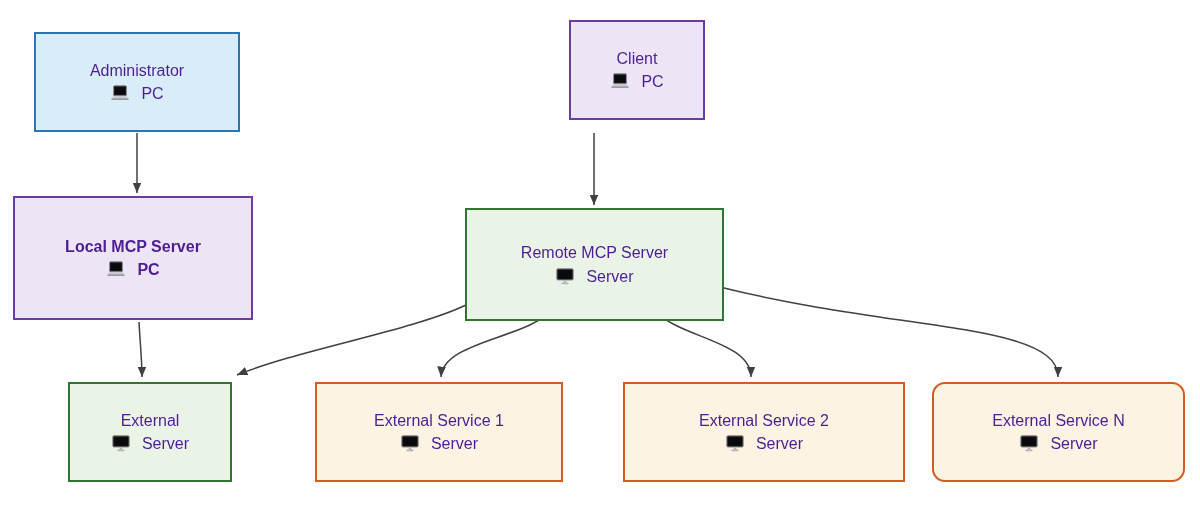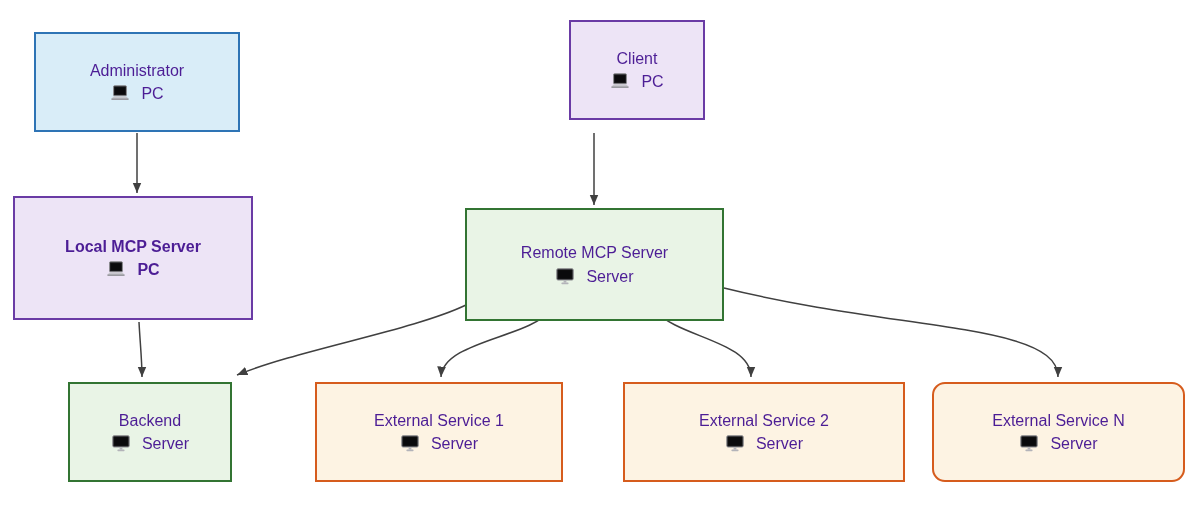--- a/index.html
+++ b/index.html
@@ -110,21 +110,21 @@
               <rect x="1.8" y="0.8" width="16.4" height="11.2" rx="1.2" fill="#1b1b1e" stroke="#8a8a8e" stroke-width="1"></rect>
               <rect x="3.2" y="2.2" width="13.6" height="8.4" fill="#0a0a0c"></rect>
               <rect x="8.6" y="12.4" width="2.8" height="2.2" fill="#b3b3b9"></rect>
               <rect x="6.4" y="14.6" width="7.2" height="1.6" rx="0.8" fill="#b3b3b9"></rect>
             </svg>
           </span>
           <span>Server</span>
         </div>
       </div>
       <div class="node" style="left: 68px; top: 382px; width: 164px; height: 100px; background: rgb(233, 244, 230); border-color: rgb(50, 116, 50);">
-        <div class="node-line">Backend</div>
+        <div class="node-line">External</div>
         <div class="node-device">
           <span class="icon">
             <svg width="20" height="17" viewBox="0 0 20 17">
               <rect x="1.8" y="0.8" width="16.4" height="11.2" rx="1.2" fill="#1b1b1e" stroke="#8a8a8e" stroke-width="1"></rect>
               <rect x="3.2" y="2.2" width="13.6" height="8.4" fill="#0a0a0c"></rect>
               <rect x="8.6" y="12.4" width="2.8" height="2.2" fill="#b3b3b9"></rect>
               <rect x="6.4" y="14.6" width="7.2" height="1.6" rx="0.8" fill="#b3b3b9"></rect>
             </svg>
           </span>
           <span>Server</span>

